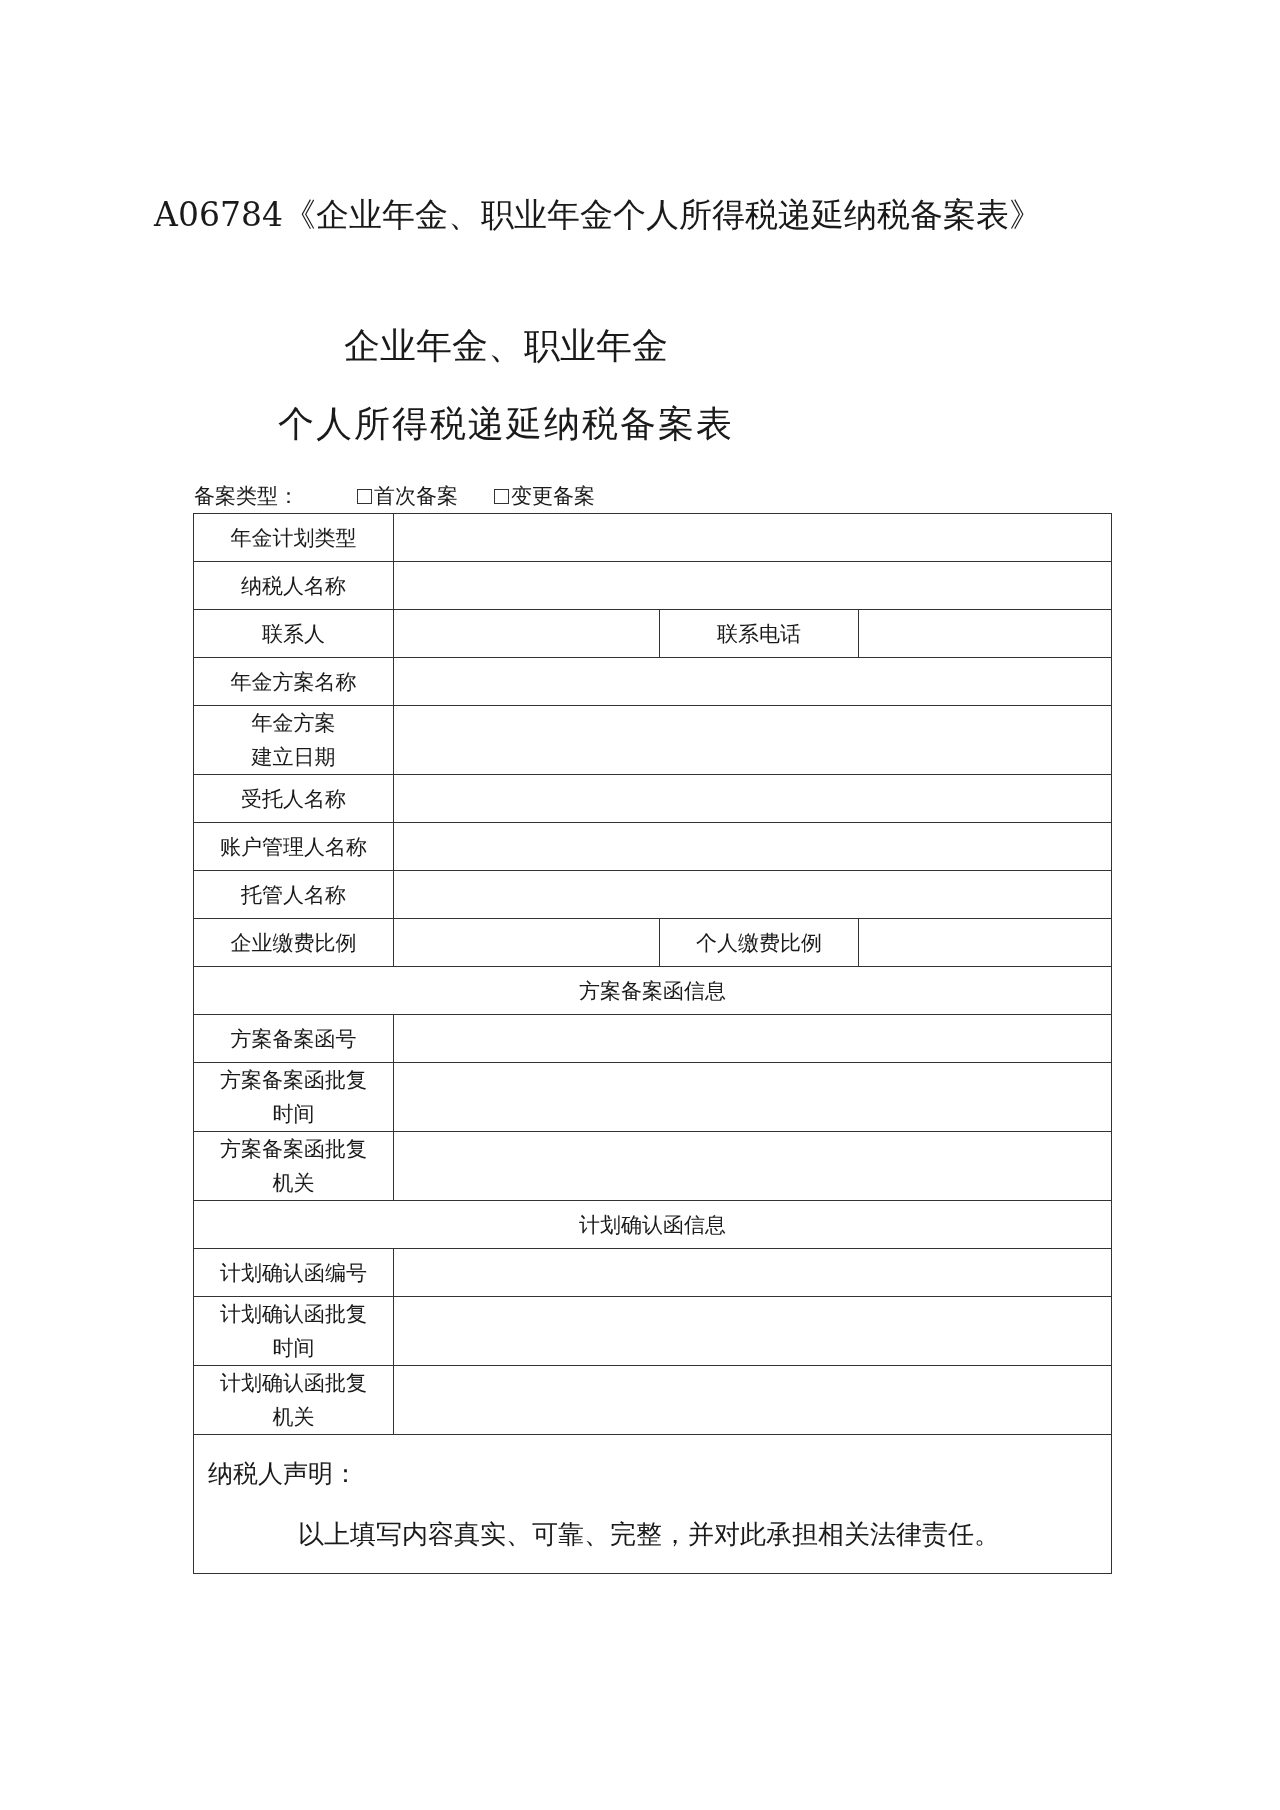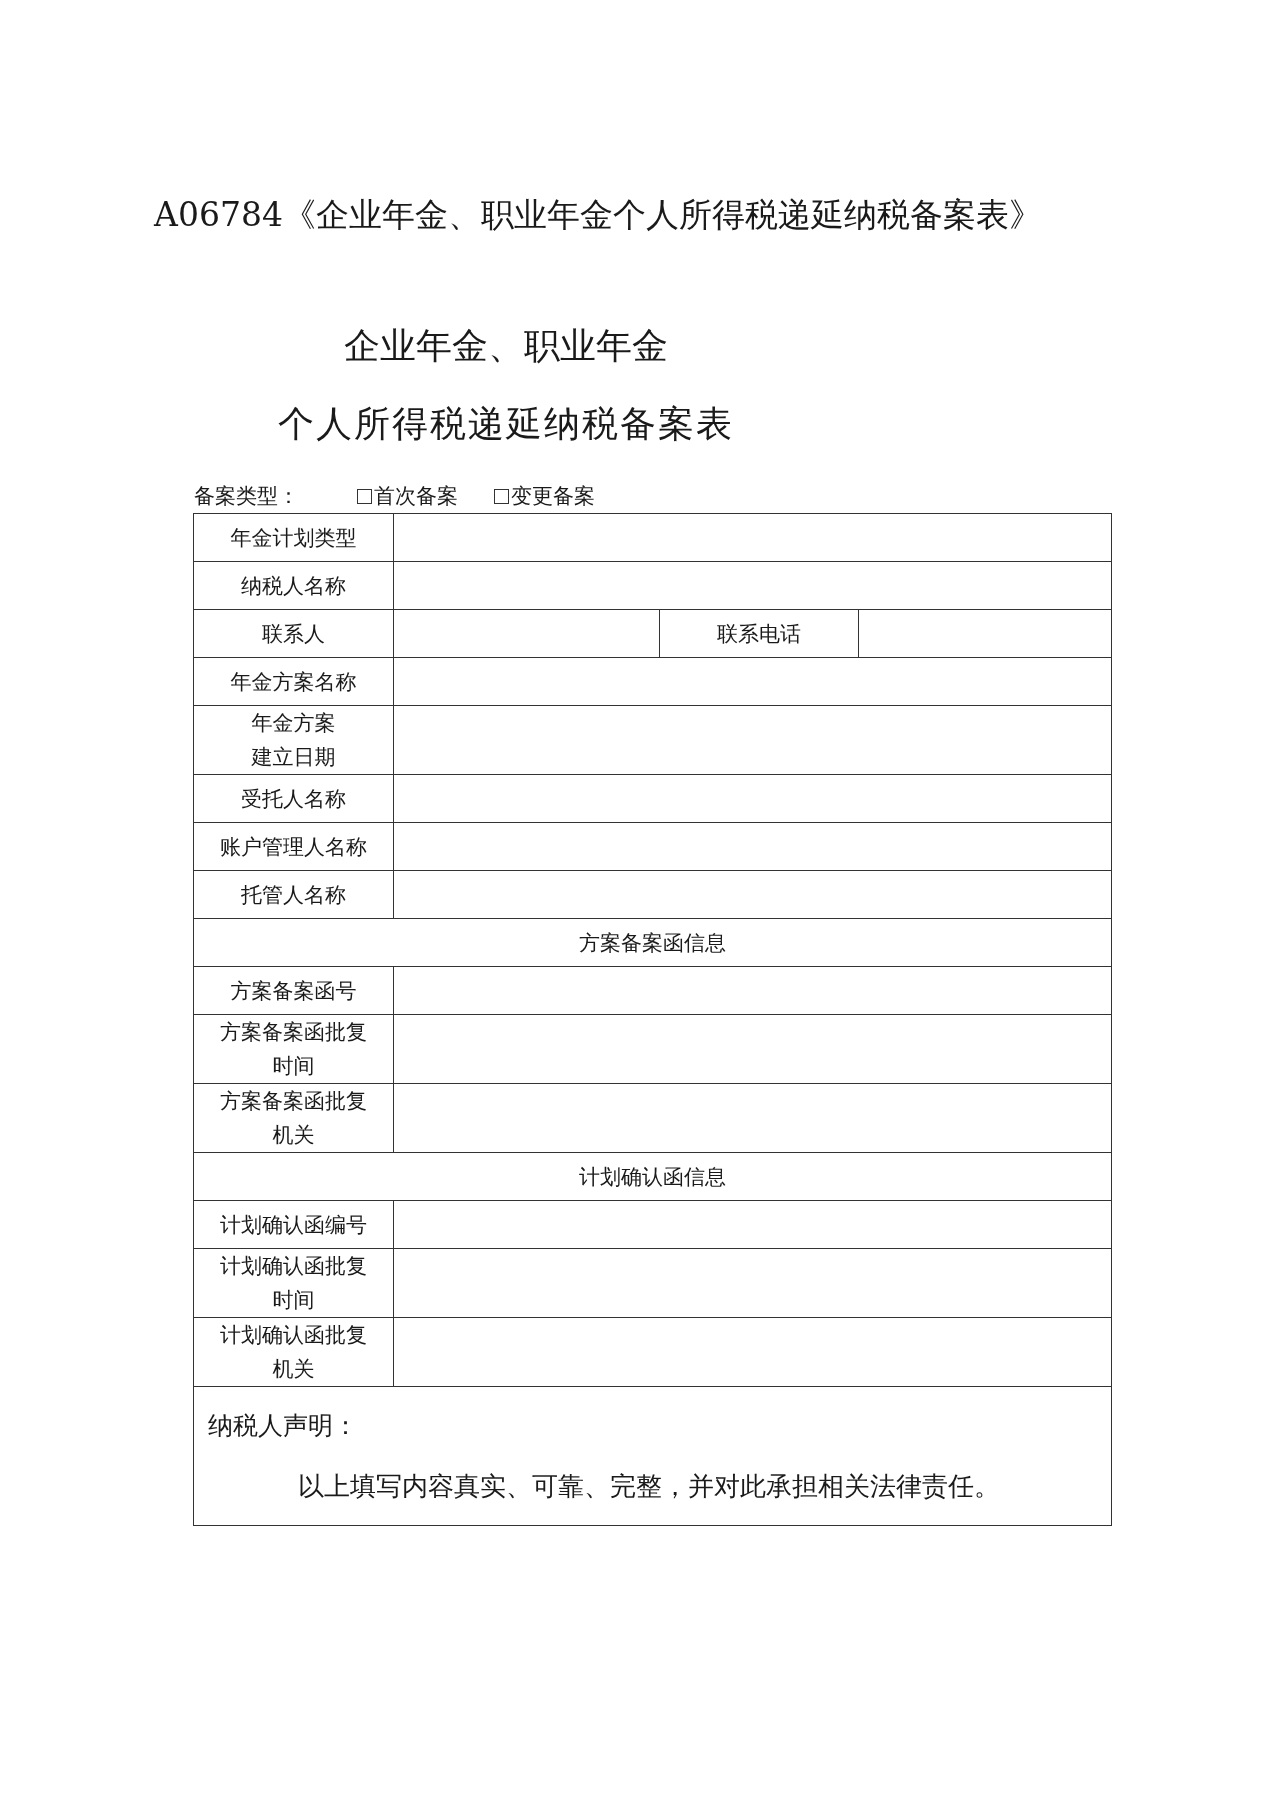--- a/index.html
+++ b/index.html
@@ -88,20 +88,26 @@
   </tr>
   <tr class="r48">
     <td>账户管理人名称</td>
     <td colspan="3" class="val"></td>
   </tr>
   <tr class="r48">
     <td>托管人名称</td>
     <td colspan="3" class="val"></td>
   </tr>
   <tr class="r48">
+    <td>企业缴费比例</td>
+    <td class="val"></td>
+    <td>个人缴费比例</td>
+    <td class="val"></td>
+  </tr>
+  <tr class="r48">
     <td colspan="4">方案备案函信息</td>
   </tr>
   <tr class="r48">
     <td>方案备案函号</td>
     <td colspan="3" class="val"></td>
   </tr>
   <tr class="r68">
     <td>
       <div>方案备案函批复</div>
       <div>时间</div>

